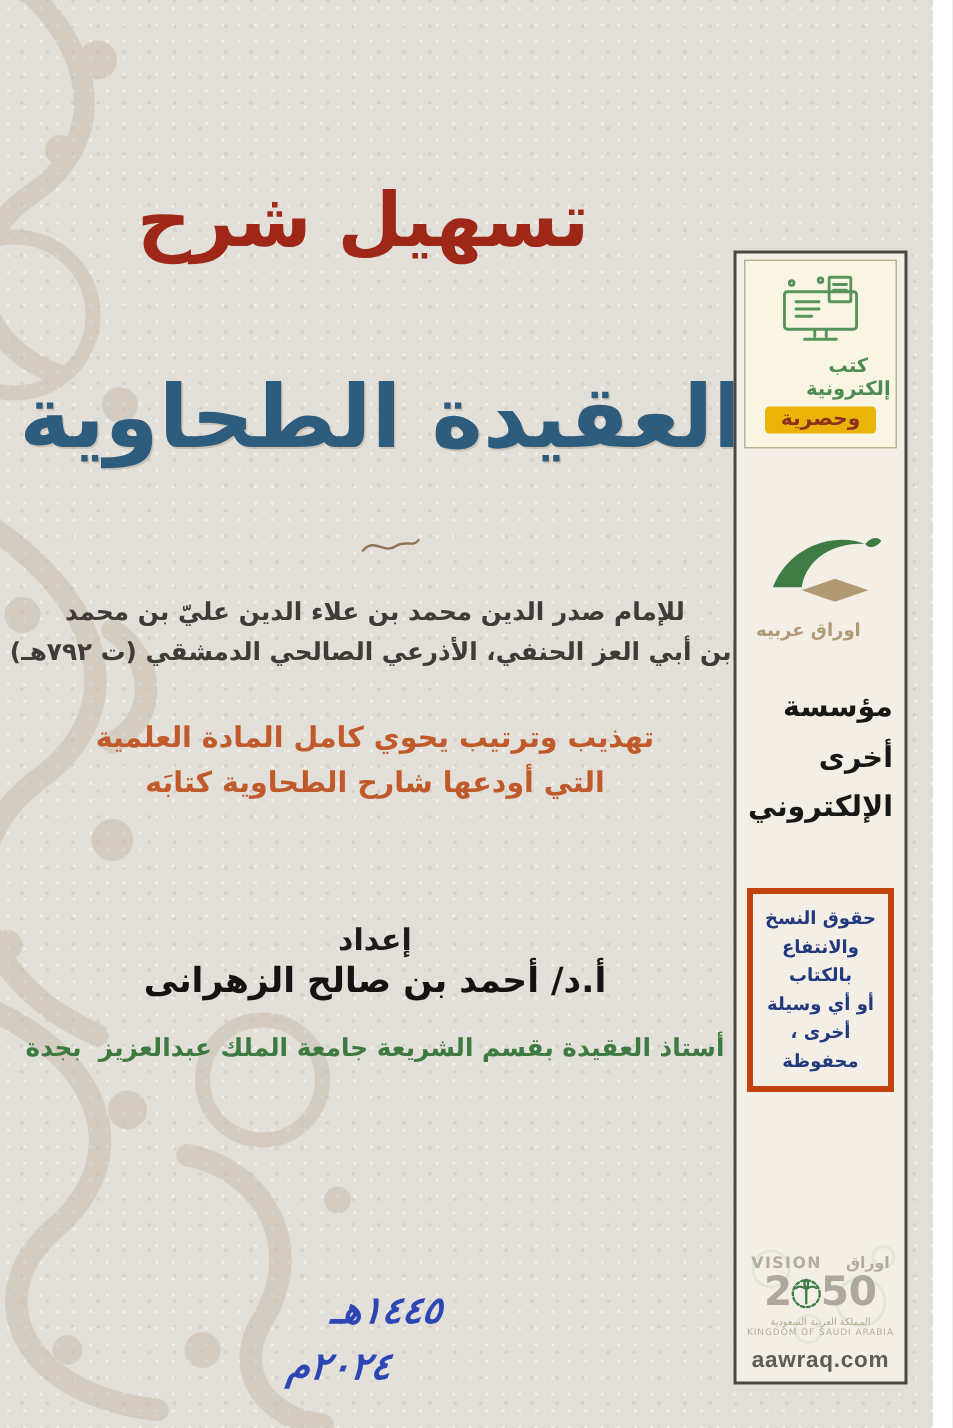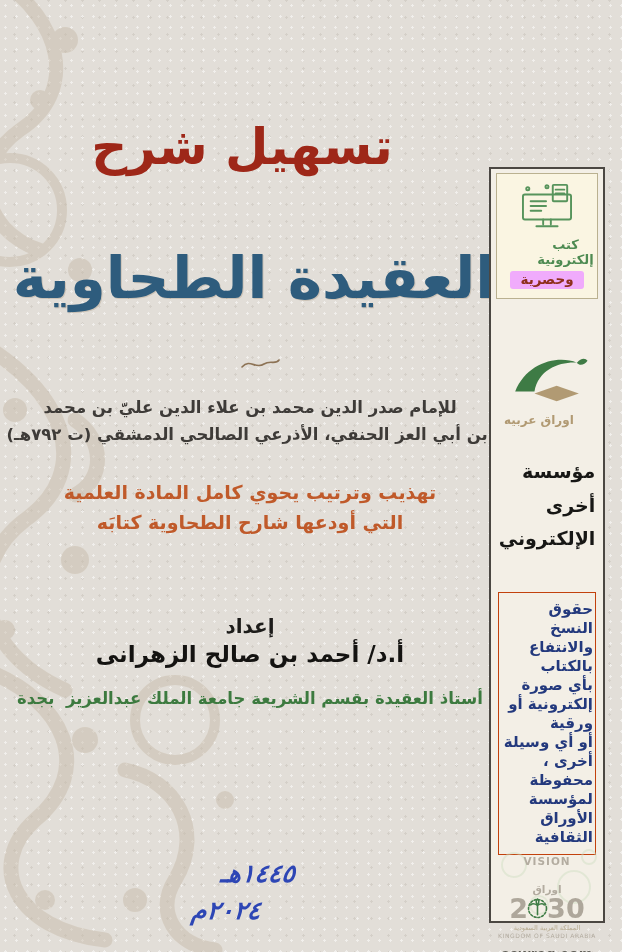--- a/index.html
+++ b/index.html
@@ -63,42 +63,42 @@
     background:#f3efe6; border:2px solid #4b4742;
     display:flex; flex-direction:column; align-items:center;
   }
   .badge-card {
     width:102px; margin-top:4px; padding:7px 0 9px;
     background:#faf5e2; border:1px solid #bab190; text-align:center;
   }
   .badge-line1 { font-size:13px; font-weight:bold; color:#4e8b52; margin-top:2px;margin-left:37px; }
   .badge-pill {
     display:inline-block; margin-top:4px; padding:0 10px 2px;
-    background:#f0abfc; color:#8e2f1c; font-size:13.5px; font-weight:bold; border-radius:3px;
+    background:#eab308; color:#8e2f1c; font-size:13.5px; font-weight:bold; border-radius:3px;
   }
 
   .logo-block { margin-top:54px; }
   .logo-text { font-size:12px; font-weight:bold; color:#b19a73; margin-top:2px; }
 
   .publisher-name {
     margin-top:28px; direction:rtl;
     font-size:19px; font-weight:bold; color:#171715; line-height:33.5px;
   }
 
   .copyright-box {
     margin-top:36px; width:98px; padding:7px 2px;
-    border:1px solid #c2410c; direction:rtl;
-    font-size:15px; font-weight:bold; color:#23397d; line-height:19px;
+    border:4px solid #c2410c; text-align:center; direction:rtl;
+    font-size:12px; font-weight:bold; color:#23397d; line-height:19px;
   }
 
   .vision-block { margin-top:auto; margin-bottom:6px; text-align:center; position:relative; width:106px; }
   .vision-block > div { position:relative; z-index:1; }
   .vision-watermark { position:absolute; left:0; top:-8px; z-index:0; opacity:.45; }
   .vision-row1 { display:flex; justify-content:center; align-items:center; gap:16px;
-                 font-size:10.5px; color:#b3aca0; letter-spacing:1px; font-weight:bold;flex-direction:column; }
+                 font-size:10.5px; color:#b3aca0; letter-spacing:1px; font-weight:bold; }
   .vision-row2 { display:flex; justify-content:center; align-items:center;
                  font-size:27px; font-weight:800; color:#aea79b; line-height:28px; }
   .vision-row3 { font-size:6.5px; color:#b5a98e; margin-top:1px; }
   .vision-row4 { font-size:6px; color:#b3aca0; letter-spacing:.6px; }
   .website { margin-top:6px; font-size:15px; font-weight:bold; color:#5e5c55; letter-spacing:.5px;
              font-family:"Liberation Sans","DejaVu Sans",sans-serif; }
 </style>
 </head>
 <body>
 
@@ -200,23 +200,21 @@
     </div>
 
     <div class="publisher-name">
       <div>مؤسسة</div>
       <div>أخرى</div>
       <div>الإلكتروني</div>
     </div>
 
     <div class="copyright-box">
       <div>حقوق النسخ والانتفاع بالكتاب</div>
-      <div>بأي صورة إلكترونية أو ورقية</div>
       <div>أو أي وسيلة أخرى ، محفوظة</div>
-      <div>لمؤسسة الأوراق الثقافية</div>
     </div>
 
     <div class="vision-block">
       <svg class="vision-watermark" width="106" height="70" viewBox="0 0 106 70">
         <g stroke="#cfdec2" fill="none" stroke-width="2">
           <circle cx="20" cy="18" r="12"></circle>
             <circle cx="80" cy="40" r="16"></circle>
             <circle cx="45" cy="58" r="9"></circle>
           <circle cx="95" cy="10" r="7"></circle>
         </g>
@@ -227,21 +225,21 @@
       </div>
       <div class="vision-row2">
         <span>2</span>
         <svg width="21" height="25" viewBox="0 0 20 24" style="margin:0 -1px;">
           <g stroke="#3f7d46" stroke-width="1.5" fill="none" stroke-linecap="round">
             <circle cx="10" cy="12" r="8.6" stroke-dasharray="2 1.7"></circle>
             <path d="M10 18 V9"></path>
             <path d="M10 9 C7 7 5 7 3.5 8.5 M10 9 C13 7 15 7 16.5 8.5 M10 9 C8 5.5 8.5 4 10 3 M10 9 C12 5.5 11.5 4 10 3"></path>
           </g>
         </svg>
-        <span>30</span>
+        <span>50</span>
       </div>
       <div class="vision-row3">المملكة العربية السعودية</div>
       <div class="vision-row4">KINGDOM OF SAUDI ARABIA</div>
       <div class="website">aawraq.com</div>
     </div>
 
   </div>
 </div>
 
 </body></html>

